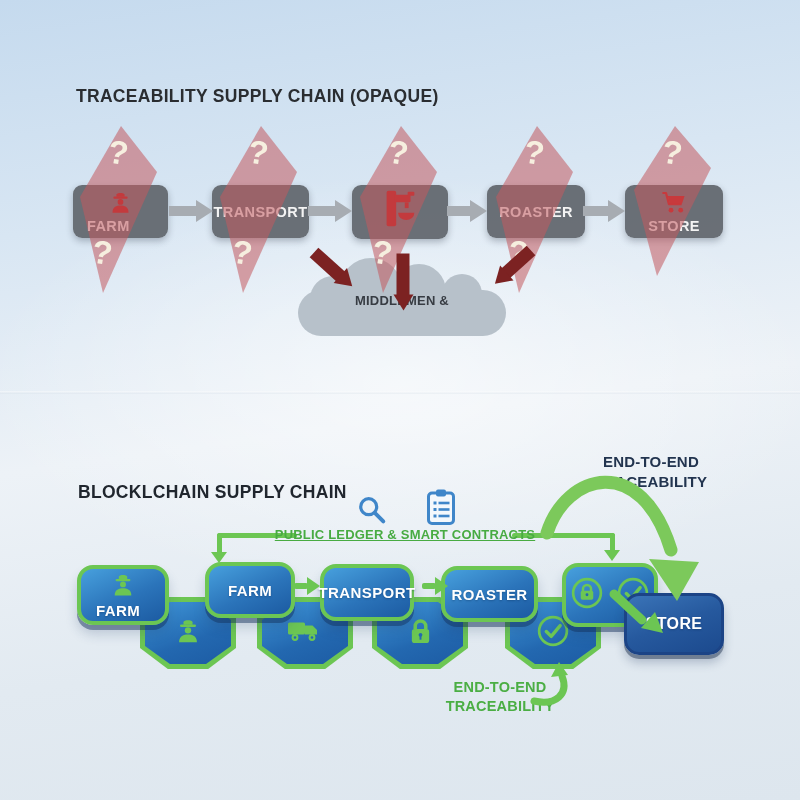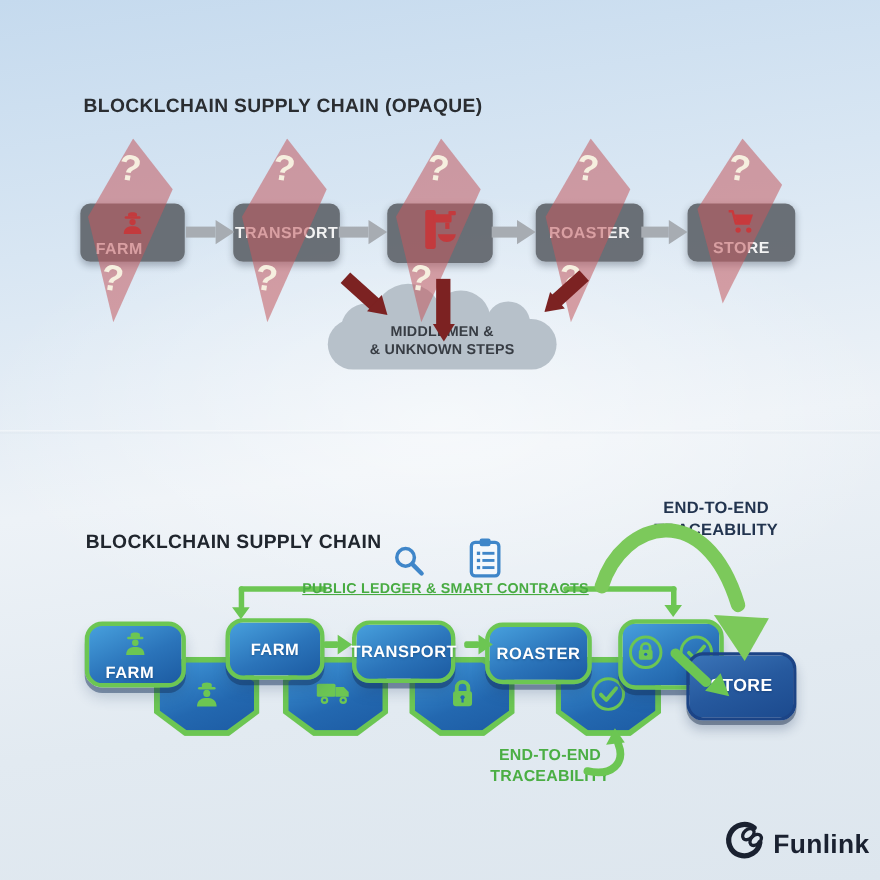--- a/index.html
+++ b/index.html
@@ -85,21 +85,21 @@
 
   .brand { position:absolute; left:658px; top:746px; display:flex; align-items:center; gap:7px; z-index:21; }
   .brand-name { font-size:24px; font-weight:600; color:#1a2130; letter-spacing:.3px; }
 </style>
 </head>
 <body>
 
 <div class="canvas">
   <div class="seam"></div>
 
-  <div class="t-title">BLOCKLCHAIN SUPPLY CHAIN (OPAQUE)</div>
+  <div class="t-title">TRACEABILITY SUPPLY CHAIN (OPAQUE)</div>
 
   <div class="diamond" style="left:72px">
     <svg width="96" height="178">
         <polygon points="49,0 85,46 31,167 8,71" fill="#c2595f" fill-opacity="0.55"></polygon>
       </svg>
     <span class="q q-top">?</span>
     <span class="q q-bot">?</span>
   </div>
   <div class="diamond" style="left:212px">
     <svg width="96" height="178">
@@ -195,21 +195,20 @@
   <div class="red-arrow" style="left:531px;top:244px;width:34px;transform:rotate(138deg)"></div>
 
   <div class="cloud">
     <div class="bump b1"></div>
     <div class="bump b2"></div>
     <div class="bump b3"></div>
     <div class="bump b4"></div>
     <div class="base"></div>
     <div class="cloud-text">
       <div>MIDDLEMEN &amp;</div>
-      <div>&amp; UNKNOWN STEPS</div>
     </div>
   </div>
 
   <div class="b-title" style="top:442px">BLOCKLCHAIN SUPPLY CHAIN</div>
 
   <span class="icon-abs" style="left:356px;top:494px">
     <svg width="32" height="32" viewBox="0 0 34 34">
       <circle cx="13.5" cy="13.5" r="8.5" fill="none" stroke="#3f86c9" stroke-width="3.4"></circle>
       <line x1="20" y1="20" x2="29" y2="29" stroke="#3f86c9" stroke-width="4.2" stroke-linecap="round"></line>
     </svg>
@@ -339,22 +338,13 @@
 
   <svg class="overlay" width="800" height="800">
     <path d="M 547 533 C 566 473 641 452 671 550" fill="none" stroke="#7cc95b" stroke-width="13" stroke-linecap="round"></path>
     <polygon points="677,601 649,559 699,562" fill="#7cc95b"></polygon>
     <path d="M 614 594 L 642 620" fill="none" stroke="#6cc653" stroke-width="9" stroke-linecap="round"></path>
     <polygon points="663,633 655,612 641,628" fill="#6cc653"></polygon>
     <path d="M 534 701 C 556 706 569 694 562 676" fill="none" stroke="#6cc653" stroke-width="7" stroke-linecap="round"></path>
     <polygon points="559,662 551,677 568,675" fill="#6cc653"></polygon>
   </svg>
 
-  <div class="brand">
-    <span>
-      <svg width="38" height="38" viewBox="0 0 40 40">
-        <path d="M29 7 A 15 15 0 1 0 34.5 21" fill="none" stroke="#1a2130" stroke-width="5" stroke-linecap="round"></path>
-        <ellipse cx="23.5" cy="13" rx="6.3" ry="4.3" transform="rotate(-42 23.5 13)" fill="none" stroke="#1a2130" stroke-width="3.2"></ellipse>
-        <ellipse cx="30.5" cy="18.5" rx="6.3" ry="4.3" transform="rotate(-42 30.5 18.5)" fill="none" stroke="#1a2130" stroke-width="3.2"></ellipse>
-      </svg></span>
-    <span class="brand-name">Funlink</span>
-  </div>
 </div>
 
 </body></html>

